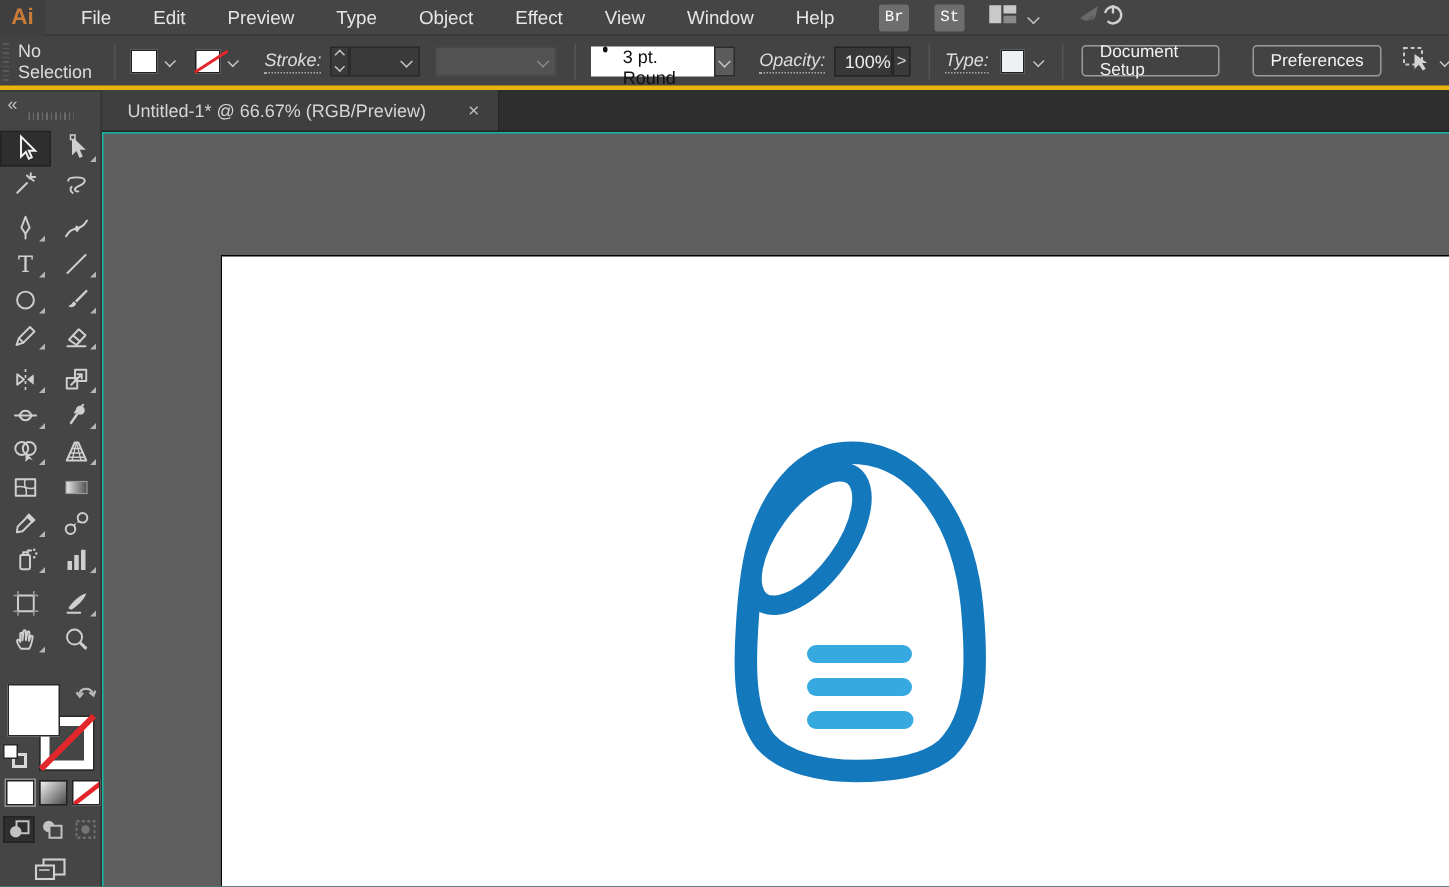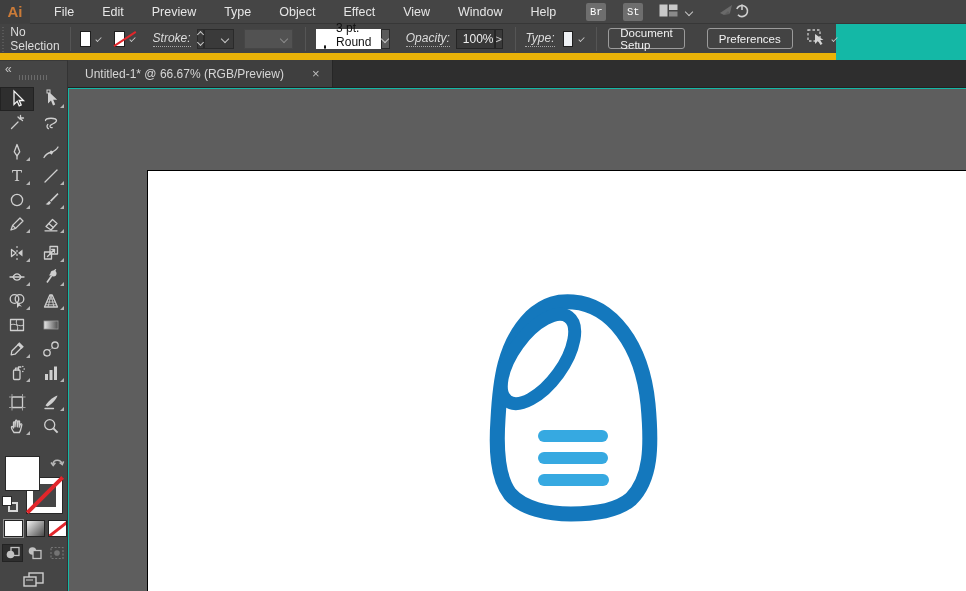--- a/index.html
+++ b/index.html
@@ -14,40 +14,40 @@
             font-size:15px; font-weight:bold; color:var(--app-logo-orange,#cb7b38); background:#3f3f3f; }
   .menu-items{ display:flex; margin-left:10px;align-items:flex-end; }
   .menu-item{ color:#e6e6e6; font-size:12.5px; padding:0 14px; line-height:24px; }
   .panel-chip{ width:20px; height:18px; background:#6e6e6e; color:#fff; font-size:10.5px;
                border-radius:2px; display:flex; align-items:center; justify-content:center;font-family:Liberation Mono, monospace; }
   .chv{ display:inline-block; width:6px; height:6px; border-right:1.5px solid #c6c6c6;
         border-bottom:1.5px solid #c6c6c6; transform:rotate(45deg); }
   .chv.dim{ border-color:#8a8a8a; }
 
   
-  .controlbar{ position:absolute; left:0; top:24px; width:836px; height:36px; background:#434343;
-               border-bottom:7px solid #eab308; display:flex; align-items:center;
+  .controlbar{ position:absolute; left:0; top:24px; width:966px; height:36px; background:#434343;
+               border-bottom:3px solid #eab308; display:flex; align-items:center;
                color:#dcdcdc; font-size:12px; }
   .cb-grip{ width:5px; height:26px; margin-left:2px;
             background:repeating-linear-gradient(0deg,#595959 0 1px,transparent 1px 3px); }
   .sep{ width:1px; height:24px; background:#555; }
   .swatch{ width:22px; height:16px; background:#fff; border:1px solid #1f1f1f; position:relative; }
   .swatch.none::after{ content:''; position:absolute; left:-3px; top:6px; width:26px; height:2.4px;
                        background:var(--none-slash-red,#e2262b); transform:rotate(-33deg); }
   .link-label{ border-bottom:1px dotted #a8a8a8; padding-bottom:1px;font-style:italic; }
   .stepper{ width:15px; height:20px; background:#3a3a3a; border:1px solid #2a2a2a;
             display:flex; flex-direction:column; align-items:center; justify-content:center; gap:3px; }
   .stepper .chv{ width:5px; height:5px; }
   .up{ transform:rotate(-135deg); }
   .dd-dark{ width:58px; height:20px; background:#3a3a3a; border:1px solid #2a2a2a;
             display:flex; align-items:center; justify-content:flex-end; padding-right:5px; }
   .dd-disabled{ width:100px; height:20px; background:#525252; border:1px solid #464646;
                 display:flex; align-items:center; justify-content:flex-end; padding-right:5px; }
   .brush-dd{ height:20px; width:100px; background:#fff; color:#101010; display:flex;
-             align-items:flex-end; gap:10px; padding:0 8px; font-size:12px; }
+             align-items:flex-start; gap:10px; padding:0 8px; font-size:12px; }
   .brush-dot{ width:4px; height:4px; border-radius:50%; background:#101010; }
   .dd-btn{ width:17px; height:20px; background:#5b5b5b; border:1px solid #2a2a2a;
            display:flex; align-items:center; justify-content:center; }
   .val-field{ width:44px; height:20px; background:#383838; border:1px solid #252525;
               color:#eee; display:flex; align-items:center; padding-left:6px; }
   .next-btn{ width:15px; height:20px; background:#3a3a3a; border:1px solid #252525; color:#cfcfcf;
              display:flex; align-items:center; justify-content:center; font-size:11px; }
   .style-swatch{ width:20px; height:16px; background:#eef1f4; border:1px solid #1f1f1f; }
   .bar-btn{ height:21px; padding:0 11px; border:1px solid #9b9b9b; border-radius:3px;
             color:#f2f2f2; font-size:11.5px; display:flex; align-items:center; background:transparent; }

